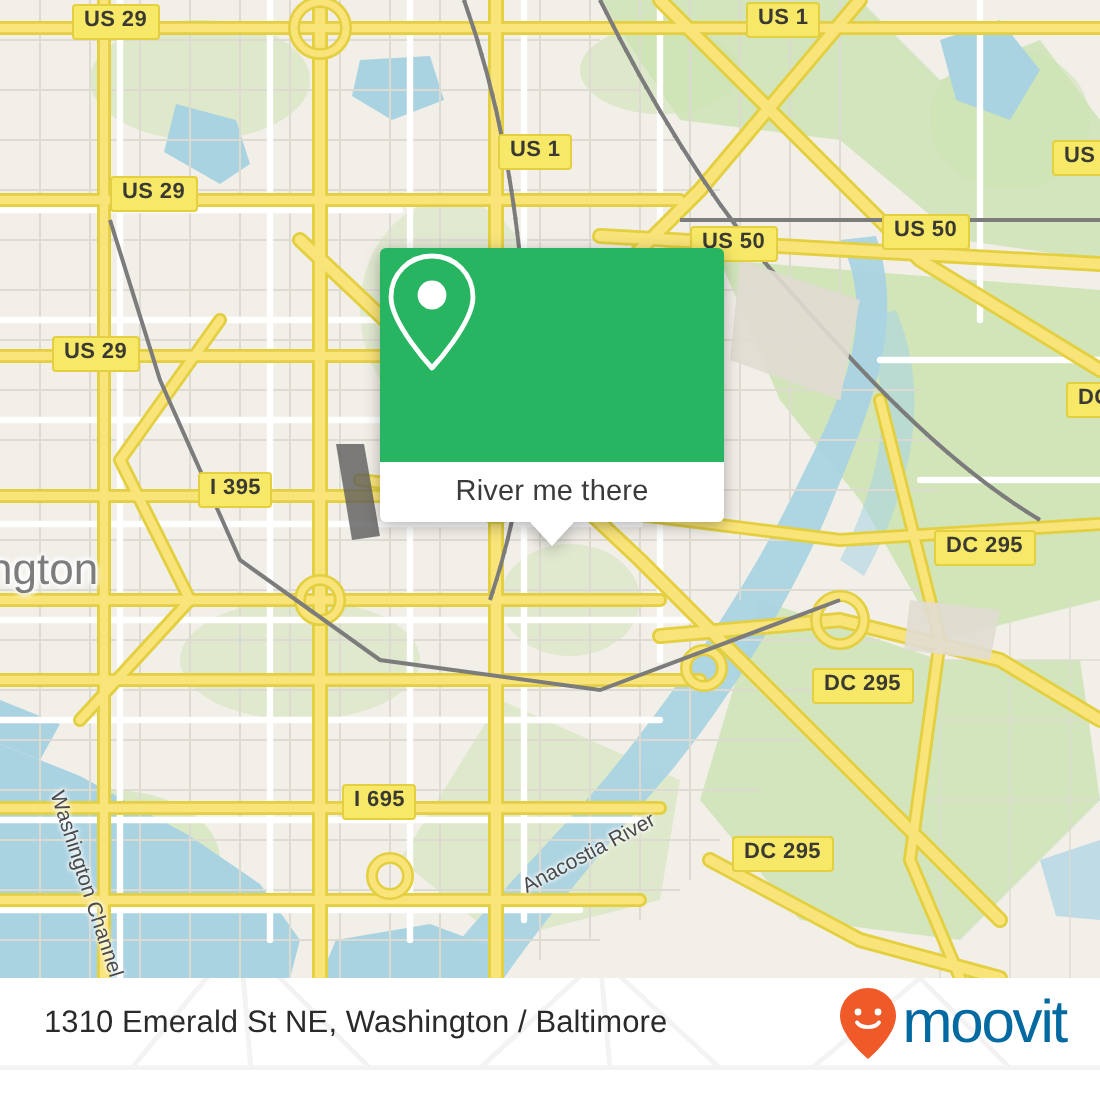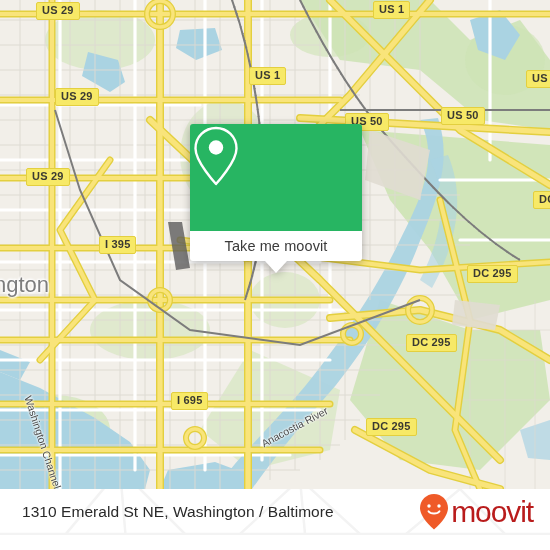--- a/index.html
+++ b/index.html
@@ -95,21 +95,21 @@
   .footer-addr{
     position:absolute;left:22px;top:50%;transform:translateY(-50%);
     font-size:15.5px;color:#2a2a2a;letter-spacing:.05px;white-space:nowrap;
     z-index:3;
   }
   .footer-logo{
     position:absolute;right:17px;top:50%;transform:translateY(-50%);
     display:flex;align-items:center;gap:2px;z-index:3;
   }
   .logo-word{
-    font-size:30px;color:#b91c1c;letter-spacing:-1.1px;
+    font-size:30px;color:#0369a1;letter-spacing:-1.1px;
     font-weight:normal;line-height:30px;
   }
 </style>
 </head>
 <body>
 
 <div id="app">
 
   <div class="map">
 
@@ -330,21 +330,21 @@
     <div class="river" style="left:262px;top:438px;transform:rotate(-28deg);transform-origin:0 50%;">Anacostia River</div>
 
     <div class="popup">
       <div class="popup-body">
         <svg class="pin-icon" width="52" height="64" viewBox="0 0 52 64">
           <path d="M26 4 C14.5 4 5.5 13 5.5 24.5 C5.5 38 26 60 26 60 C26 60 46.5 38 46.5 24.5 C46.5 13 37.5 4 26 4 Z" fill="none" stroke="#ffffff" stroke-width="2.4" stroke-linejoin="round"></path>
           <circle cx="26" cy="23.5" r="7.2" fill="#ffffff"></circle>
         </svg>
       </div>
       <div class="popup-foot">
-        <span>Take me moovit</span>
+        <span>River me there</span>
       </div>
       <div class="popup-tail"></div>
     </div>
 
   </div>
 
   <div class="footer">
     <svg class="footer-bg" width="550" height="140" viewBox="0 0 550 140">
       <g stroke="#f3f3f3" stroke-width="2.5" fill="none">
         <path d="M20 140 L120 20 L240 140"></path>

